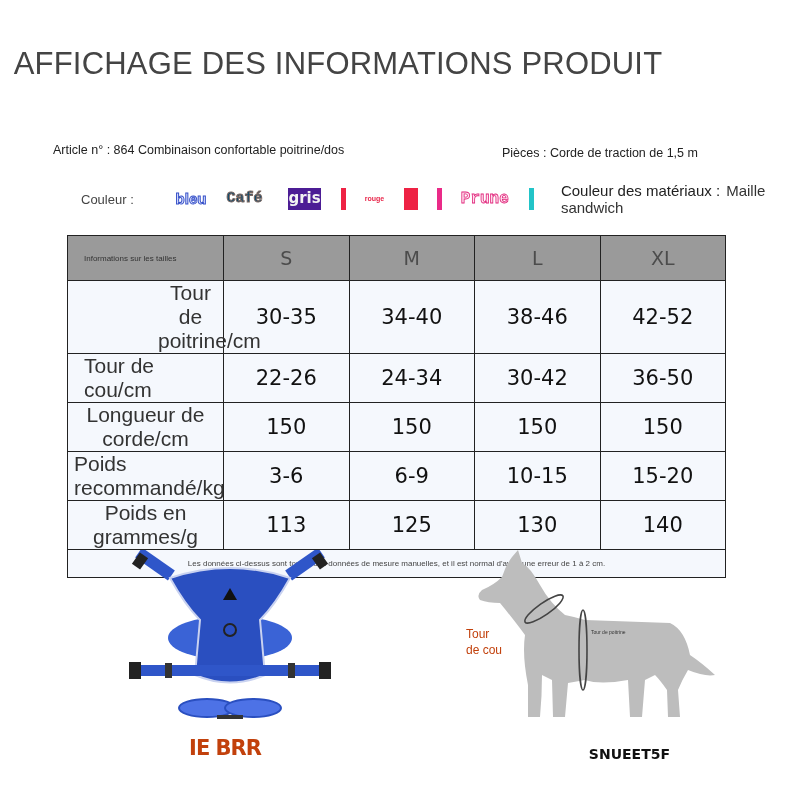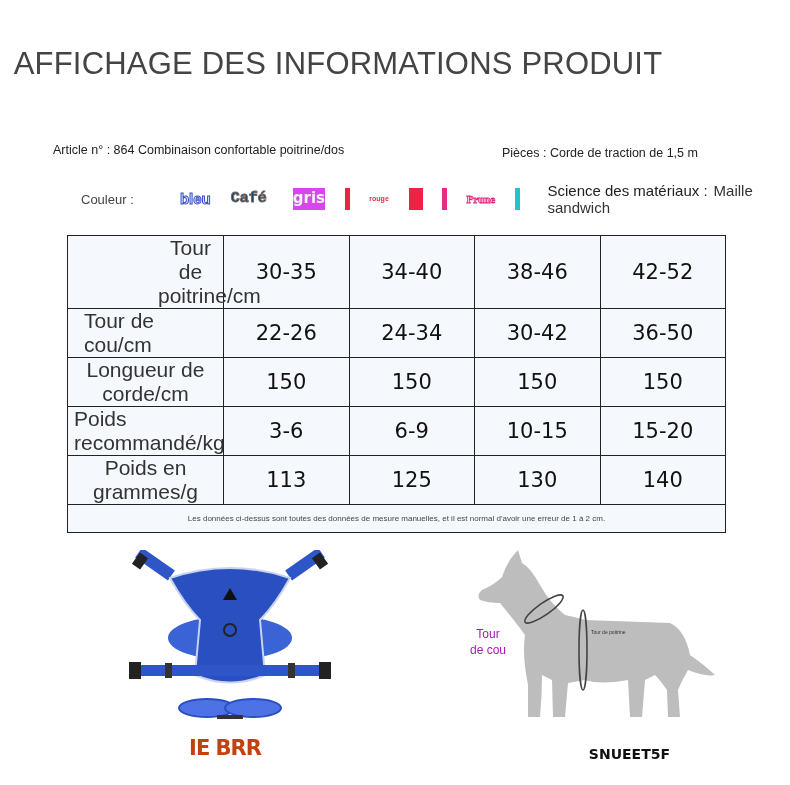--- a/index.html
+++ b/index.html
@@ -12,25 +12,25 @@
     position: absolute; left: 0; top: 46px; width: 676px; text-align: center;
     font-size: 31px; color: #444; letter-spacing: 0.2px; font-weight: normal;
   }
   .article { position: absolute; left: 53px; top: 143px; font-size: 12.5px; color: #222; }
   .pieces { position: absolute; left: 502px; top: 146px; font-size: 12.5px; color: #222; }
   .color-row { position: absolute; left: 81px; top: 186px; height: 26px; display: flex; align-items: center; gap: 16px; }
   .color-label { font-size: 13px; color: #444; width: 93px; }
   .swatch { font-weight: bold; font-size: 15px; margin-right: 4px; line-height: 20px; }
   .sw-bleu { color: #dbe2ff; -webkit-text-stroke: 1px #3650c8; font-family: Liberation Sans, sans-serif; }
   .sw-cafe { color: #0c4a6e; -webkit-text-stroke: 1px #7a6660; font-family: Liberation Mono, monospace; }
-  .sw-gris { background: #d946ef; color: #f2f2f2; padding: 0 0; height: 22px; font-family: "DejaVu Sans", sans-serif; margin-left: 6px; }
+  .sw-gris { background: #4c1d95; color: #f2f2f2; padding: 0 0; height: 22px; font-family: "DejaVu Sans", sans-serif; margin-left: 6px; }
   .bar { display: inline-block; width: 6px; height: 22px; margin-right: 3px; }
   .sw-rouge { font-size: 7px; color: #e8264a; font-weight: bold; margin-right: 4px; }
   .block { display: inline-block; width: 16px; height: 22px; background: #ee2244; margin-right: 3px; }
-  .sw-prune { color: #ffe0ee; -webkit-text-stroke: 0.8px #e0247a; font-size: 11px; font-family: Liberation Serif, serif; }
+  .sw-prune { color: #ffe0ee; -webkit-text-stroke: 0.8px #e0247a; font-size: 16px; font-family: Liberation Mono, monospace; }
   .materials { font-size: 15px; color: #222; margin-left: 8px; }
   .materials .val { margin-left: 6px; color: #333; }
 
   table.sizes {
     position: absolute; left: 67px; top: 235px; width: 659px;
     border-collapse: collapse; table-layout: fixed;
   }
   table.sizes td, table.sizes th { border: 1px solid #222; text-align: center; vertical-align: middle; }
   table.sizes th { background: #9a9a9a; height: 45px; font-weight: normal; font-family: "DejaVu Sans", sans-serif; font-size: 19px; color: #4c4c4c; }
   table.sizes th.rowhead { font-size: 8px; color: #333; text-align: left; padding-left: 16px; font-family: "Liberation Sans", sans-serif; }
@@ -38,21 +38,21 @@
   table.sizes td.label { font-family: "Liberation Sans", sans-serif; color: #333; }
   .lbl-tiny { font-size: 5px; padding-left: 90px; }
   .lbl-big { font-size: 14px; text-align: left !important; padding-left: 16px; }
   .lbl-mid { font-size: 8.5px; }
   .lbl-poids { font-size: 13px; text-align: left !important; padding-left: 6px; }
   table.sizes td.note { height: 28px; font-size: 8px; font-family: "Liberation Sans", sans-serif; color: #444; background: #f5f8fd; }
 
   .harness { position: absolute; left: 125px; top: 550px; width: 210px; height: 180px; }
   .caption-left { position: absolute; left: 130px; top: 736px; width: 190px; text-align: center; font-size: 21px; font-weight: bold; color: #c2410c; font-family: "DejaVu Sans", sans-serif; letter-spacing: -1px; }
   .dog { position: absolute; left: 470px; top: 545px; width: 250px; height: 185px; }
-  .neck-label { position: absolute; left: 466px; top: 626px; font-size: 12px; color: #a21caf; line-height: 16px; text-align: center; width: 44px; }
+  .neck-label { position: absolute; left: 466px; top: 626px; font-size: 12px; color: #c2410c; line-height: 16px; text-align: left; width: 44px; }
   .chest-label { position: absolute; left: 591px; top: 629px; font-size: 5px; color: #333; }
   .caption-right { position: absolute; left: 520px; top: 746px; width: 150px; text-align: right; font-size: 14px; font-weight: bold; color: #111; font-family: "DejaVu Sans", sans-serif; }
 </style>
 </head>
 <body>
 
 <div class="title">AFFICHAGE DES INFORMATIONS PRODUIT</div>
 
 <div class="article">Article n° : 864 Combinaison confortable poitrine/dos</div>
 <div class="pieces">Pièces : Corde de traction de 1,5 m</div>
@@ -62,33 +62,40 @@
   <span class="swatch sw-bleu">bleu</span>
   <span class="swatch sw-cafe">Café</span>
   <span class="swatch sw-gris">gris</span>
   <span class="bar" style="background:#ee2244;"></span>
   <span class="swatch sw-rouge">rouge</span>
   <span class="block"></span>
   <span class="bar" style="background:#ea2a88;"></span>
   <span class="swatch sw-prune">Prune</span>
   <span class="bar" style="background:#22c4c8;"></span>
   <span class="materials">
-    <span>Science des matériaux :</span><span class="val">Maille sandwich</span>
+    <span>Couleur des matériaux :</span><span class="val">Maille sandwich</span>
   </span>
 </div>
 
 <table class="sizes">
   <colgroup>
       <col style="width:156px">
       <col>
       <col>
       <col>
       <col>
     </colgroup>
   <tbody>
+      <tr>
+    <th class="rowhead">Informations sur les tailles</th>
+    <th>S</th>
+    <th>M</th>
+    <th>L</th>
+    <th>XL</th>
+  </tr>
   <tr>
     <td class="label lbl-tiny">Tour de poitrine/cm</td>
     <td>30-35</td>
     <td>34-40</td>
     <td>38-46</td>
     <td>42-52</td>
   </tr>
   <tr>
     <td class="label lbl-big">Tour de cou/cm</td>
     <td>22-26</td>

